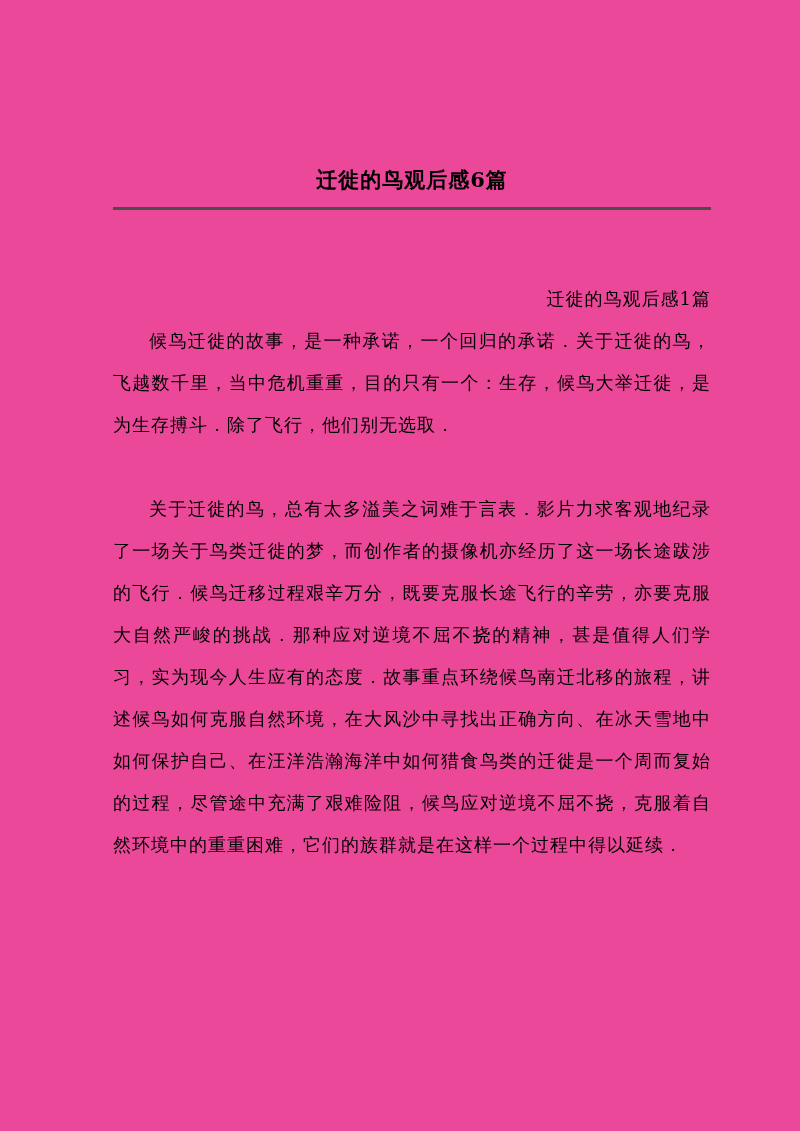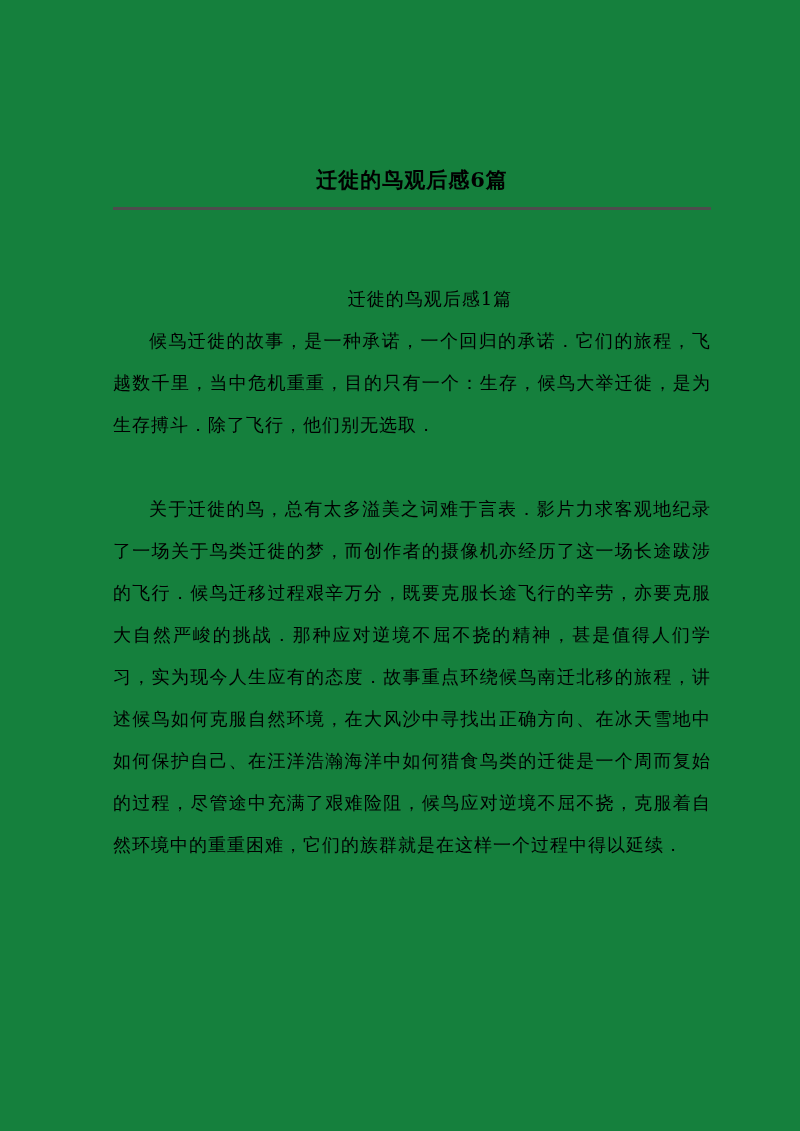--- a/index.html
+++ b/index.html
@@ -11,21 +11,21 @@
   body {
     font-family: "DejaVu Serif", "Liberation Serif", serif;
     color: #000000;
   }
 
   .page {
     position: relative;
     width: 800px;
     height: 1131px;
     margin: 0 auto;
-    background: #15803d;
+    background: #ec4899;
     overflow: hidden;
     text-decoration: underline;
   }
 
   .content {
     position: absolute;
     left: 113px;
     top: 0;
     width: 598px;
   }
@@ -48,21 +48,21 @@
 
   .body-text {
     margin-top: 68px;
     font-size: 18px;
     line-height: 42px;
     letter-spacing: 1px;
   }
 
   .section-heading {
     text-indent: 2em;
-    text-align: center;
+    text-align: right;
   }
 
   .para {
     text-indent: 2em;
     text-align: justify;
     text-justify: inter-ideograph;
   }
 
   .para + .para {
     margin-top: 42px;
@@ -75,20 +75,20 @@
   <div class="content">
 
     <h1 class="doc-title">迁徙的鸟观后感6篇</h1>
 
     <div class="title-divider"></div>
 
     <div class="body-text">
 
       <p class="section-heading">迁徙的鸟观后感1篇</p>
 
-      <p class="para">候鸟迁徙的故事，是一种承诺，一个回归的承诺．它们的旅程，飞越数千里，当中危机重重，目的只有一个：生存，候鸟大举迁徙，是为生存搏斗．除了飞行，他们别无选取．</p>
+      <p class="para">候鸟迁徙的故事，是一种承诺，一个回归的承诺．关于迁徙的鸟，飞越数千里，当中危机重重，目的只有一个：生存，候鸟大举迁徙，是为生存搏斗．除了飞行，他们别无选取．</p>
 
       <p class="para">关于迁徙的鸟，总有太多溢美之词难于言表．影片力求客观地纪录了一场关于鸟类迁徙的梦，而创作者的摄像机亦经历了这一场长途跋涉的飞行．候鸟迁移过程艰辛万分，既要克服长途飞行的辛劳，亦要克服大自然严峻的挑战．那种应对逆境不屈不挠的精神，甚是值得人们学习，实为现今人生应有的态度．故事重点环绕候鸟南迁北移的旅程，讲述候鸟如何克服自然环境，在大风沙中寻找出正确方向、在冰天雪地中如何保护自己、在汪洋浩瀚海洋中如何猎食鸟类的迁徙是一个周而复始的过程，尽管途中充满了艰难险阻，候鸟应对逆境不屈不挠，克服着自然环境中的重重困难，它们的族群就是在这样一个过程中得以延续．</p>
 
 
     </div>
   </div>
 </div>
 
 </body></html>

